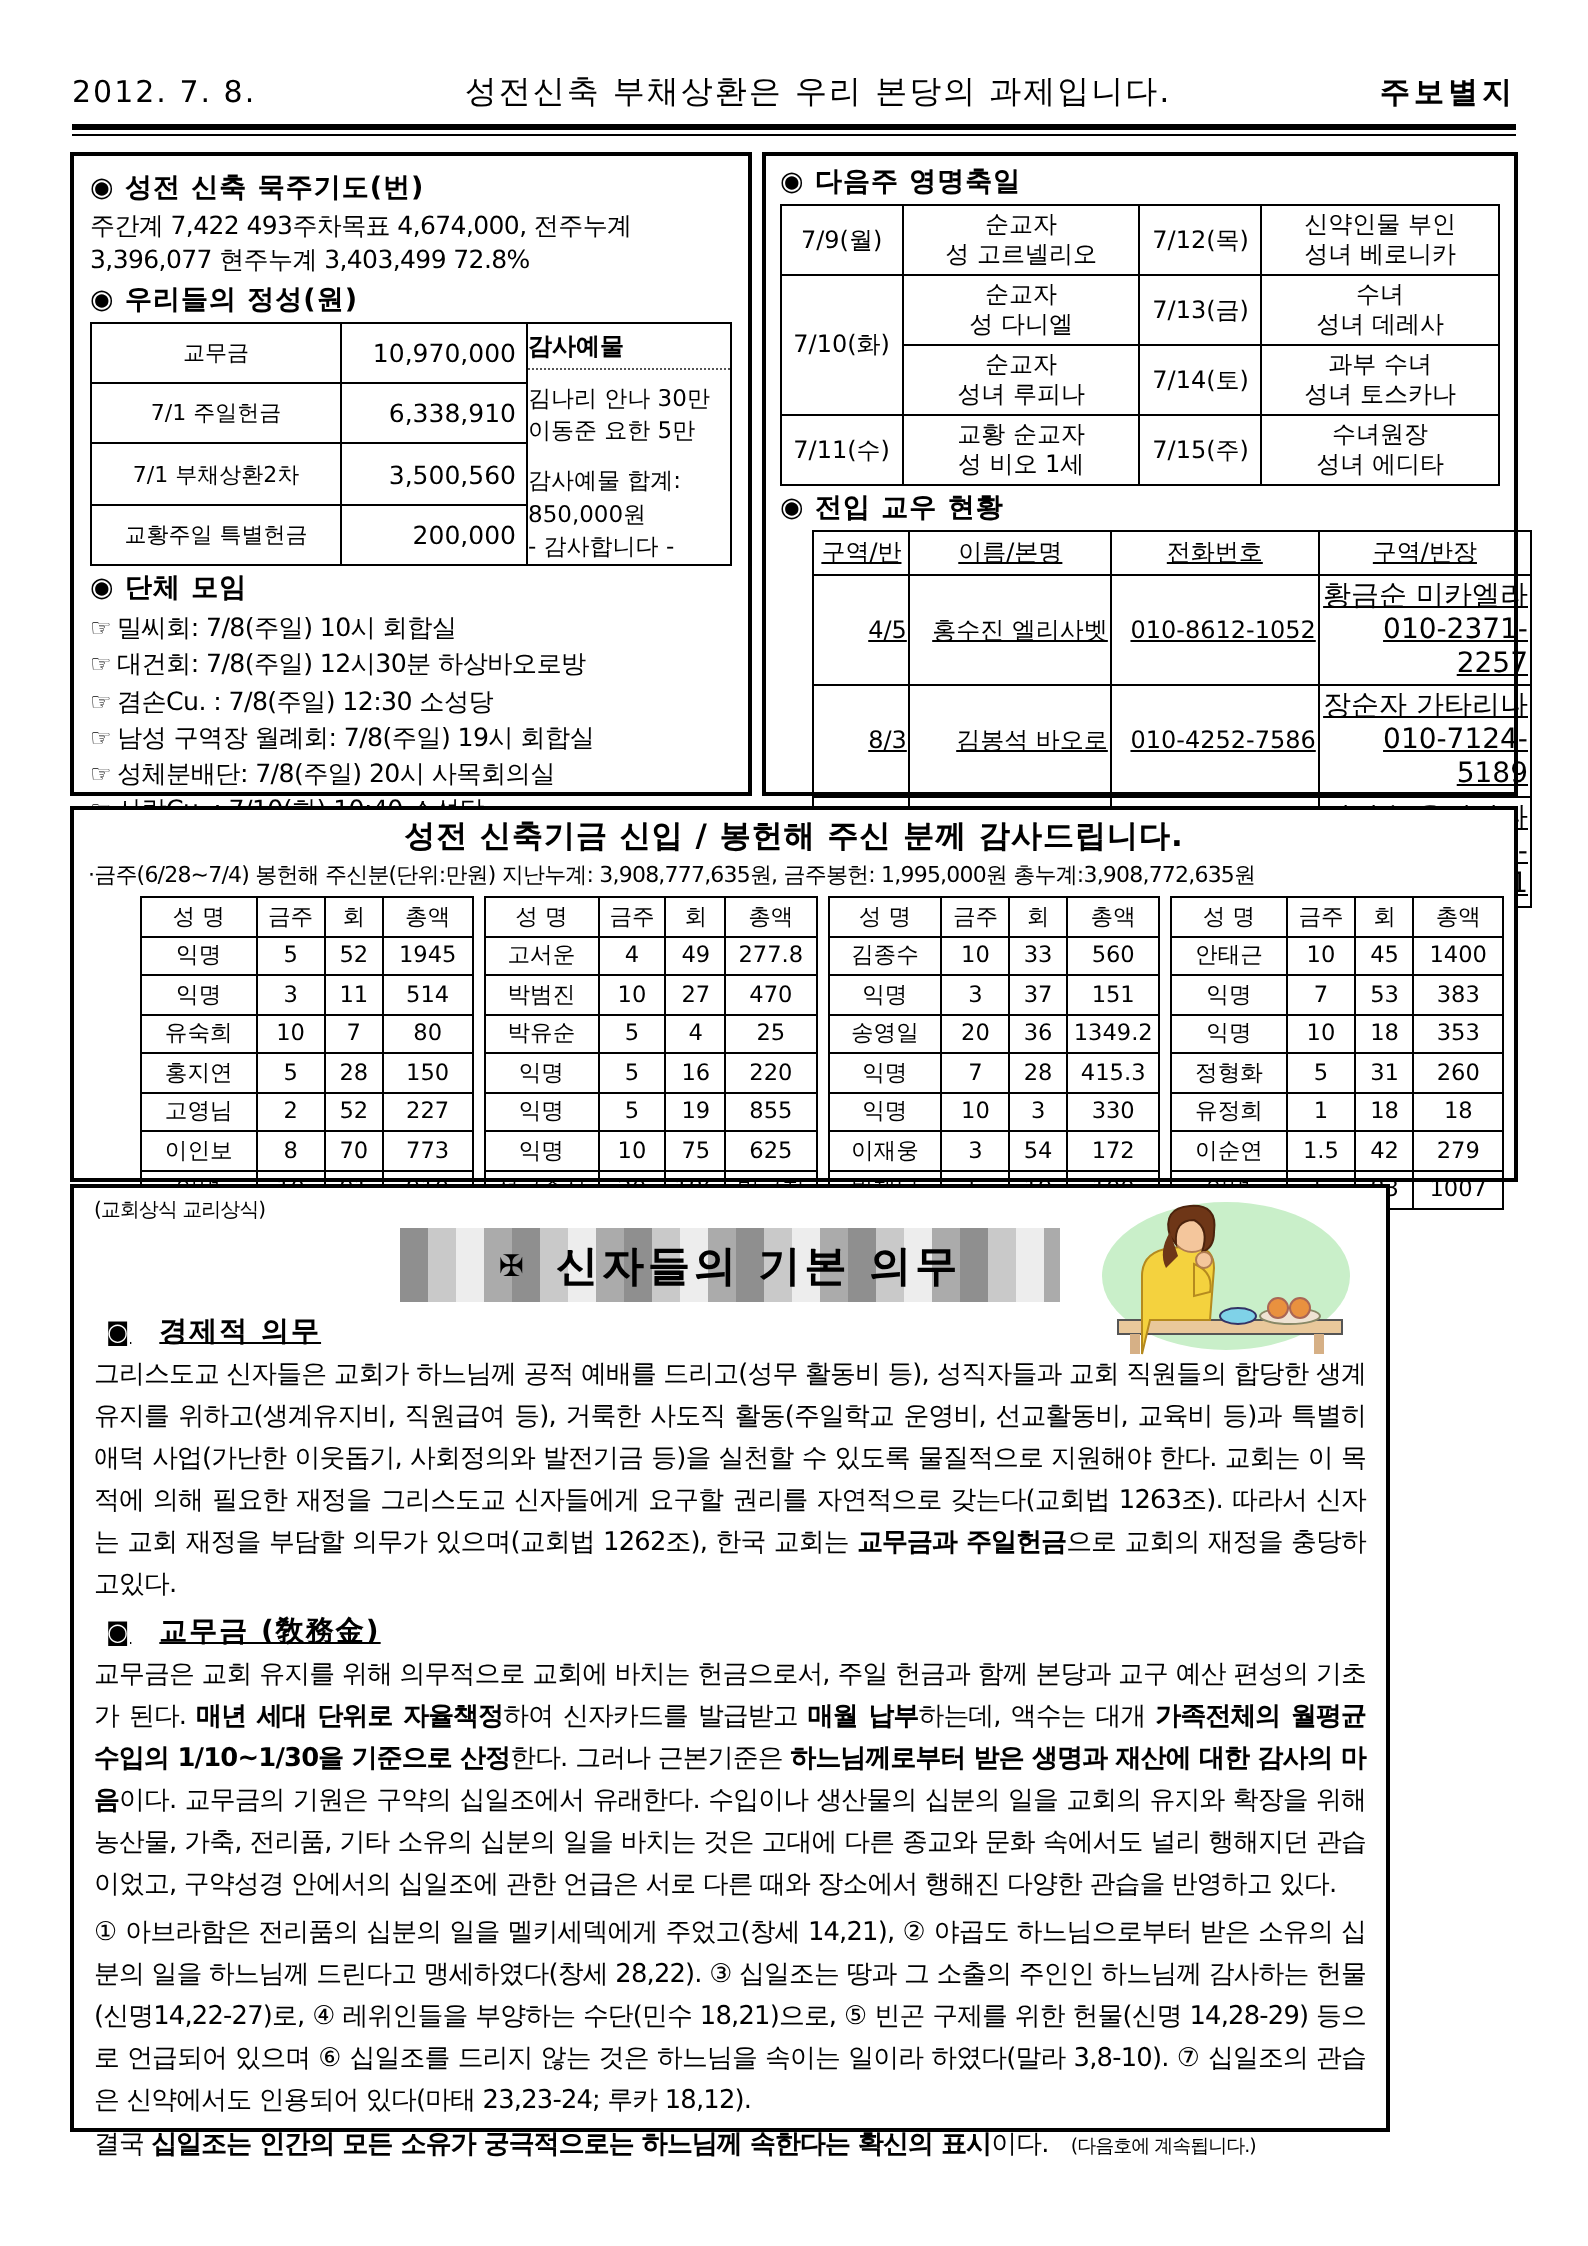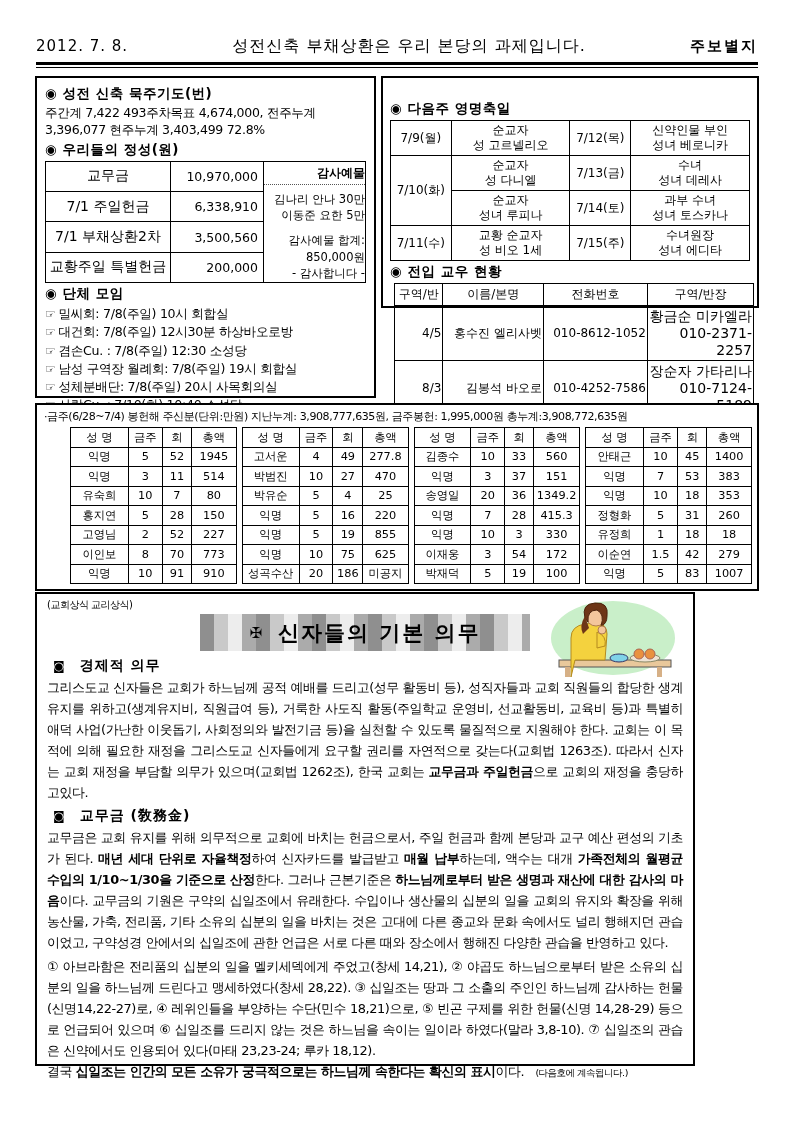--- a/index.html
+++ b/index.html
@@ -15,61 +15,61 @@
   .hdr .title{flex:1;text-align:center;font-size:16px;letter-spacing:1px;}
   .hdr .edition{font-weight:bold;font-size:15px;letter-spacing:2px;}
   .hdr-rule{position:absolute;top:62px;left:36px;width:722px;height:2px;
     border-top:3px solid #000;border-bottom:1px solid #000;}
   
   .box{border:2px solid #000;background:#fff;box-sizing:border-box;}
   .sec-h{font-weight:bold;font-size:13.5px;margin:2px 0 2px 0;letter-spacing:0.5px;}
   
   .toprow{position:absolute;top:76px;left:35px;width:724px;height:322px;display:flex;gap:5px;}
   .lbox{width:341px;height:322px;padding:5px 8px;}
-  .rbox{width:378px;height:232px;padding:20px 7px;}
+  .rbox{width:378px;height:322px;padding:2px 7px;}
   .rosary-line{font-size:12.5px;line-height:1.35;letter-spacing:-0.3px;}
   table{border-collapse:collapse;}
   td,th{border:1px solid #000;font-size:12px;padding:1px 3px;}
   .off-tbl{width:100%;margin:1px 0 2px 0;}
   .off-tbl td{height:24px;}
-  .off-label{width:118px;text-align:center;font-size:14px;}
+  .off-label{width:118px;text-align:center;font-size:11px;}
   .off-amt{width:84px;text-align:right;font-size:12.5px;padding-right:5px;}
-  .thanks-cell{vertical-align:top;text-align:right;padding:0;}
+  .thanks-cell{vertical-align:top;text-align:left;padding:0;}
   .thanks-title{font-size:12px;font-weight:bold;padding:3px 0 2px 0;border-bottom:1px dotted #555;}
   .thanks-body{font-size:11.5px;line-height:1.45;padding-top:6px;}
   .list{font-size:12.6px;line-height:1.44;letter-spacing:-0.3px;}
   .list .li{white-space:nowrap;}
   .hand{font-size:12px;margin-right:3px;}
   
   .feast-tbl{width:100%;margin-bottom:2px;}
   .feast-tbl td{text-align:center;font-size:12px;line-height:1.25;padding:2px 1px;}
   .feast-date{width:58px;}
   .feast-desc{width:120px;}
   
-  .tr-tbl{width:100%;margin:1px 0 3px 4px;}
+  .tr-tbl{width:100%;margin:1px 0 3px 16px;text-decoration:underline;}
   .tr-tbl th{font-weight:normal;font-size:12px;padding:2px 1px;text-align:center;}
   .tr-tbl td{text-align:right;font-size:12px;line-height:1.25;padding:2px 1px;}
   .small2{font-size:14px;line-height:1.2;}
   
   .donbox{position:absolute;top:403px;left:35px;width:724px;height:188px;padding:3px 5px;}
   .don-title{text-align:center;font-weight:bold;font-size:15.5px;letter-spacing:0.5px;}
   .don-sub{font-size:11px;letter-spacing:-0.4px;white-space:nowrap;margin:1px 0 3px 2px;}
   .don-wrap{display:flex;gap:5px;justify-content:flex-end;padding-left:28px;}
   .don-tbl{width:175px;}
   .don-tbl td,.don-tbl th{font-size:11.3px;text-align:center;padding:1px 1px;height:16.5px;font-weight:normal;}
   .dn-name{width:62px;} .dn-week{width:34px;} .dn-cnt{width:28px;} .dn-tot{width:44px;}
   
   .basebox{position:absolute;top:592px;left:35px;width:660px;height:474px;padding:4px 10px;}
   .note{font-size:10px;letter-spacing:-0.5px;}
   .banner{width:330px;margin:2px auto 6px auto;height:37px;display:flex;align-items:center;justify-content:center;
     background:repeating-linear-gradient(90deg,#8f8f8f 0 14px,#c9c9c9 14px 28px,#ededed 28px 42px,#ababab 42px 56px);
     font-weight:bold;font-size:21px;letter-spacing:2px;}
   .banner .cross{font-size:15px;margin-right:14px;font-weight:normal;}
   .clip{position:absolute;top:4px;right:14px;width:138px;height:80px;}
-  .sub-h{font-weight:bold;font-size:14px;margin:4px 0 3px 6px;letter-spacing:1px;}
+  .sub-h{font-weight:bold;font-size:14px;margin:4px 0 3px 6px;letter-spacing:1px;text-decoration:underline;}
   .sub-h .sq{font-size:12px;margin-right:14px;}
   .para{font-size:12.9px;line-height:1.62;text-align:justify;letter-spacing:-0.4px;margin:0 0 3px 0;}
   .b{font-weight:bold;}
   .tail{font-size:9.5px;letter-spacing:-0.5px;}
   .lastline{font-size:12.9px;letter-spacing:-0.4px;margin-top:1px;}
 </style>
 </head>
 <body>
 
 <div class="page">
@@ -227,20 +227,21 @@
 
       <div class="list">
         <div class="li"><span class="hand">☞</span><span>독서단: 7/14(토) 10시   양업토마스방</span></div>
         <div class="li"><span class="hand">☞</span><span>성소후원회: 7/15(주일)   10시     회합실</span></div>
         <div class="li"><span class="hand">☞</span><span>주일학교 자모회: 7/15(주일) 15시   회합실</span></div>
       </div>
     </div>
   </div>
 
   <div class="box donbox">
+    <div class="don-title">성전 신축기금  신입 / 봉헌해 주신 분께 감사드립니다.</div>
     <div class="don-sub">·금주(6/28~7/4) 봉헌해 주신분(단위:만원) 지난누계: 3,908,777,635원,  금주봉헌:  1,995,000원  총누계:3,908,772,635원</div>
     <div class="don-wrap">
 
       <table class="don-tbl">
         <tbody>
             <tr>
           <th class="dn-name">성  명</th>
           <th class="dn-week">금주</th>
           <th class="dn-cnt">회</th>
           <th class="dn-tot">총액</th>

